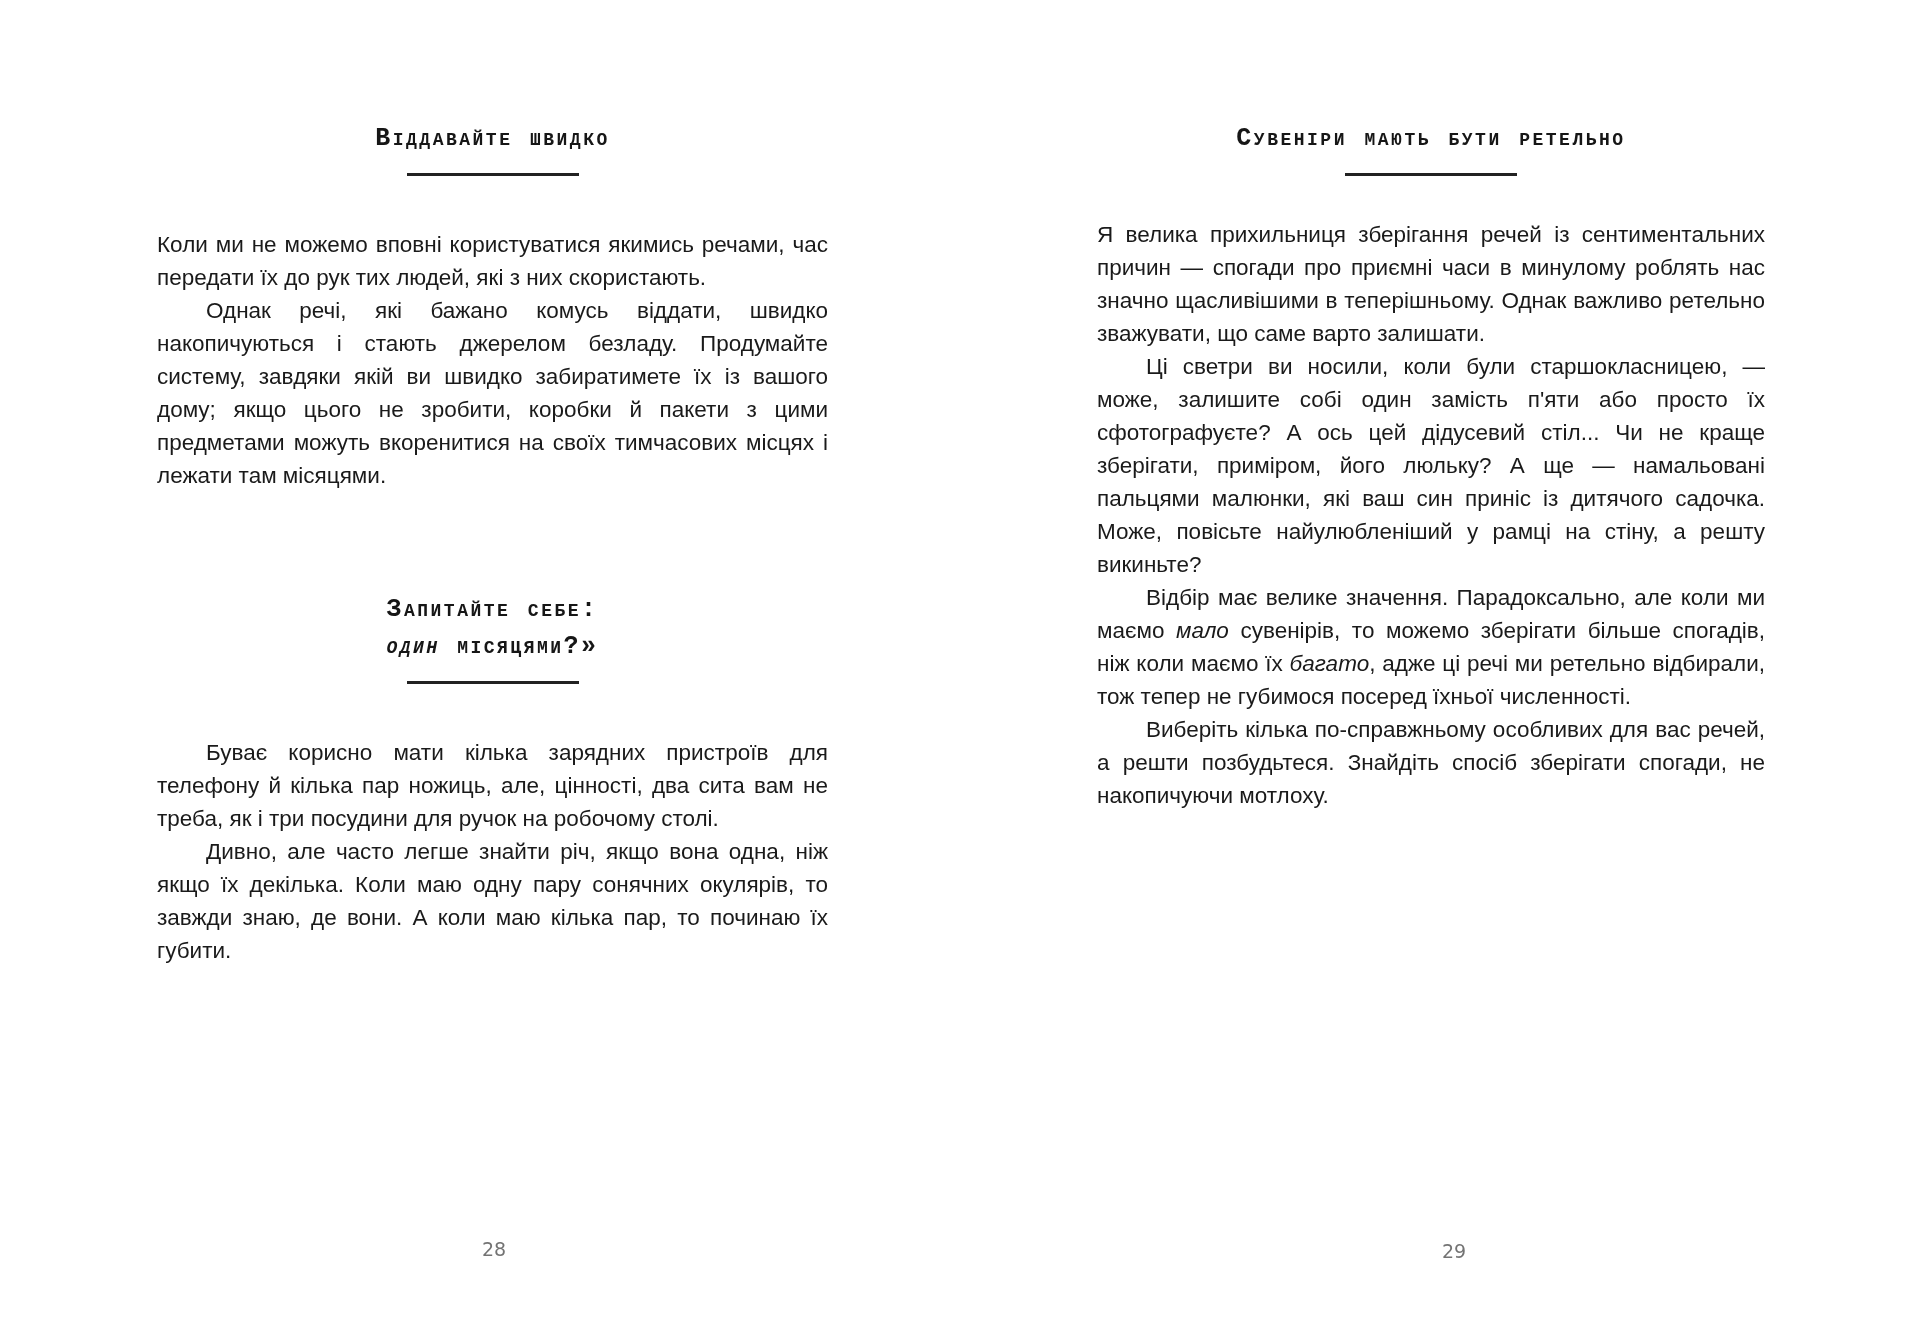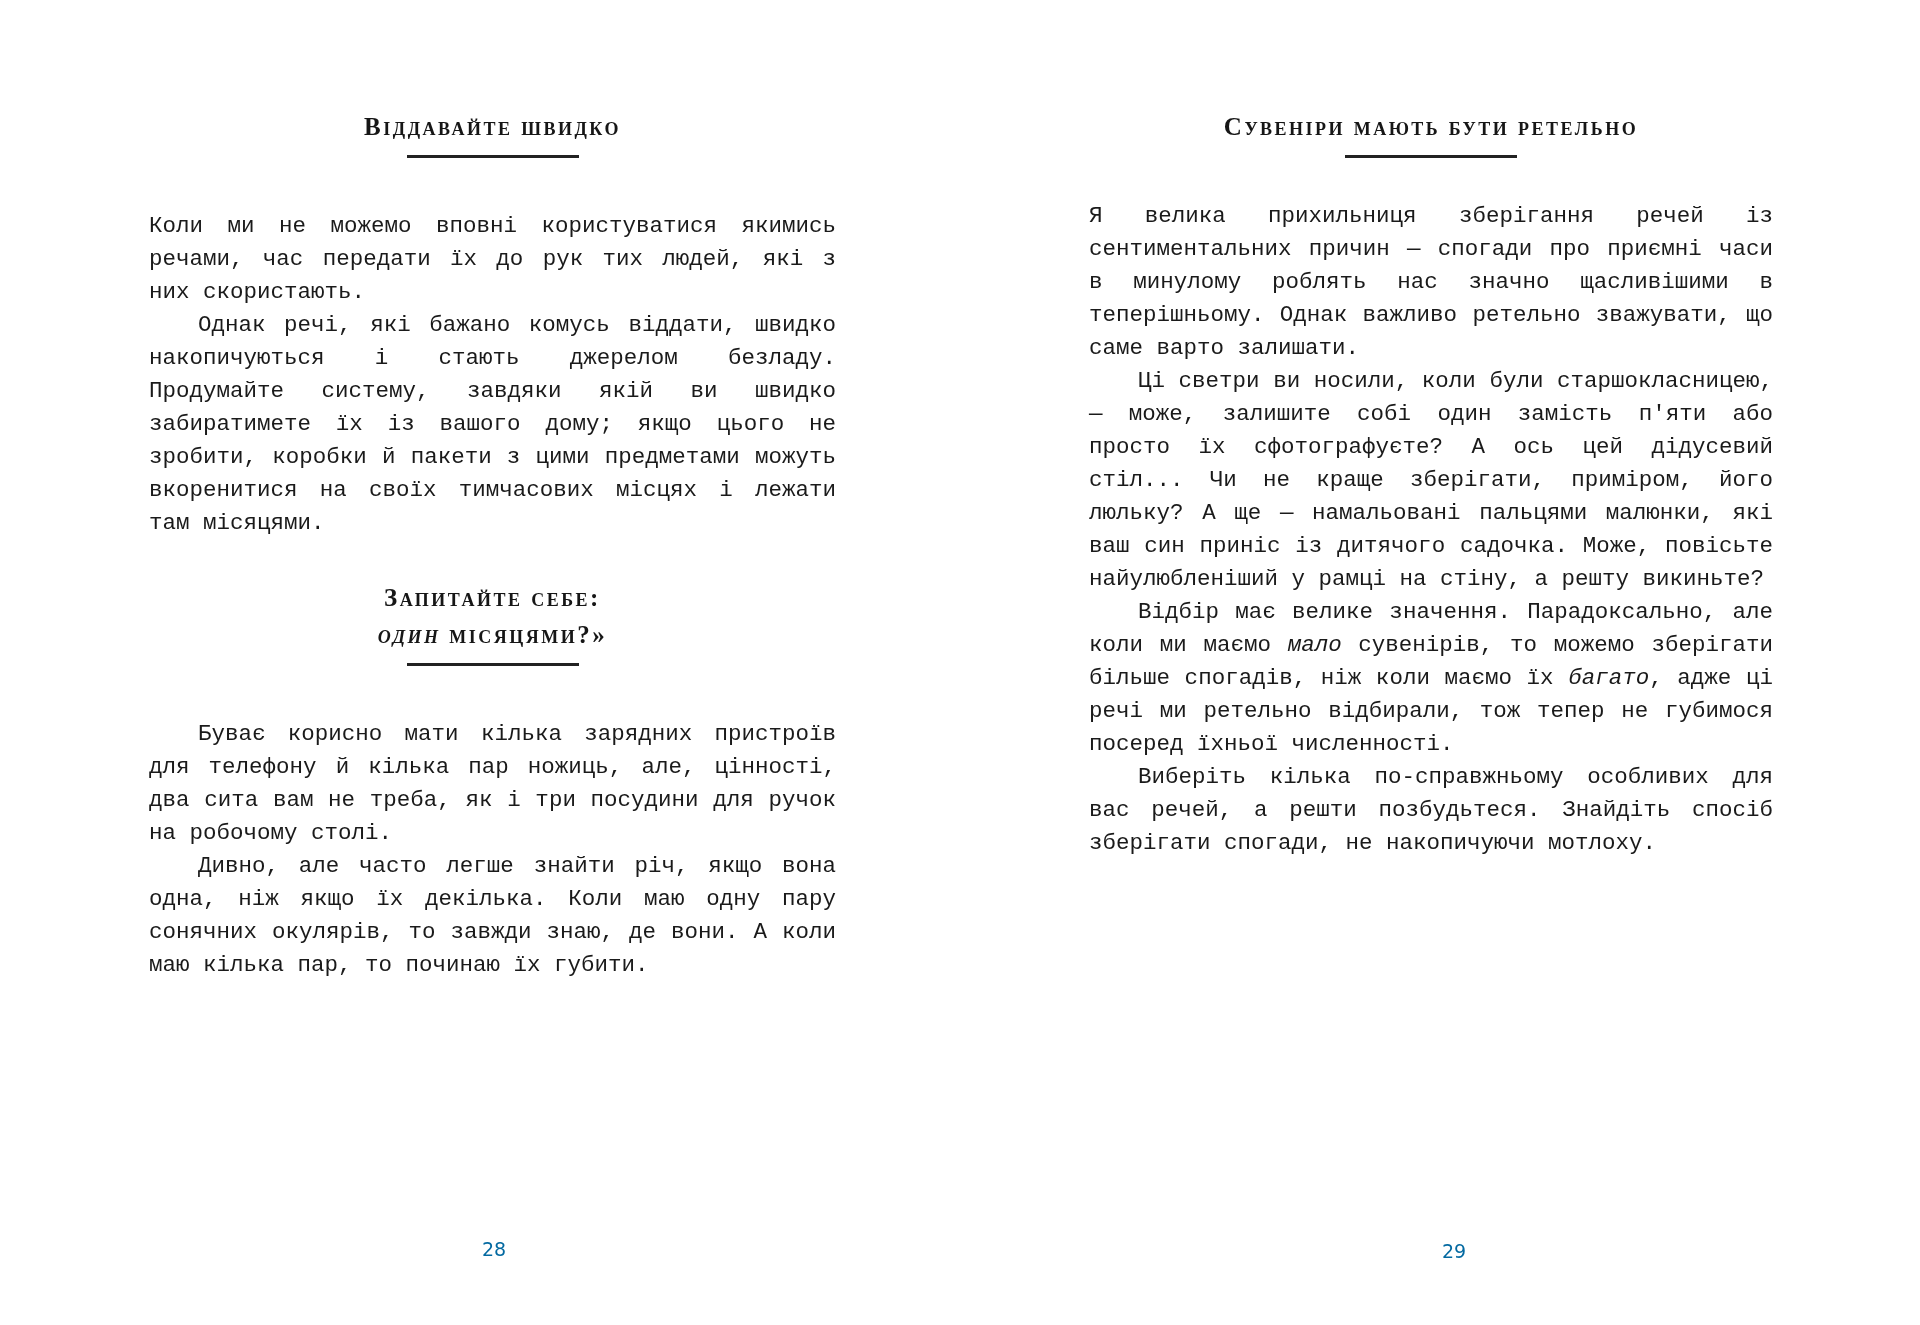--- a/index.html
+++ b/index.html
@@ -4,47 +4,47 @@
 <style>
   html, body { margin: 0; padding: 0; background: #ffffff; }
   body { width: 1920px; height: 1325px; position: relative; overflow: hidden; color: #1a1a1a; }
   .page { position: absolute; top: 0; height: 1325px; }
   .page-left { left: 0; width: 960px; }
   .page-right { left: 960px; width: 960px; }
   .col { position: absolute; }
   .page-left .col { left: 141px; width: 703px; }
   .page-right .col { left: 121px; width: 700px; }
   .heading {
-    font-family: Liberation Serif, serif;
+    font-family: Liberation Mono, monospace;
     font-weight: bold;
     font-size: 25px;
     letter-spacing: 2.5px;
     text-align: center;
     line-height: 37px;
-    margin: 4px;
+    margin: 16px;
     font-variant: small-caps;
     color: #161616;
   }
   .heading .it { font-style: italic; }
   .rule { width: 172px; height: 3px; background: #222; margin: 0 auto; }
   .body {
-    font-family: Liberation Mono, monospace;
+    font-family: Liberation Sans, sans-serif;
     font-size: 22.5px;
     line-height: 33px;
     text-align: justify;
-    margin: 8px;
+    margin: 16px;
   }
   .body p { margin: 0; text-indent: 0; }
   .body p.ind { text-indent: 49px; }
   .body .it { font-style: italic; }
   .pagenum {
     position: absolute;
     font-family: "DejaVu Sans", sans-serif;
     font-size: 19px;
-    color: #0369a1;
+    color: #737373;
   }
 </style>
 </head>
 <body>
 
 <div class="page page-left">
   <div class="col" style="top:104px;">
     <h2 class="heading">Віддавайте швидко</h2>
     <div class="rule" style="margin-top:10px;"></div>
     <div class="body" style="margin-top:52px;">

